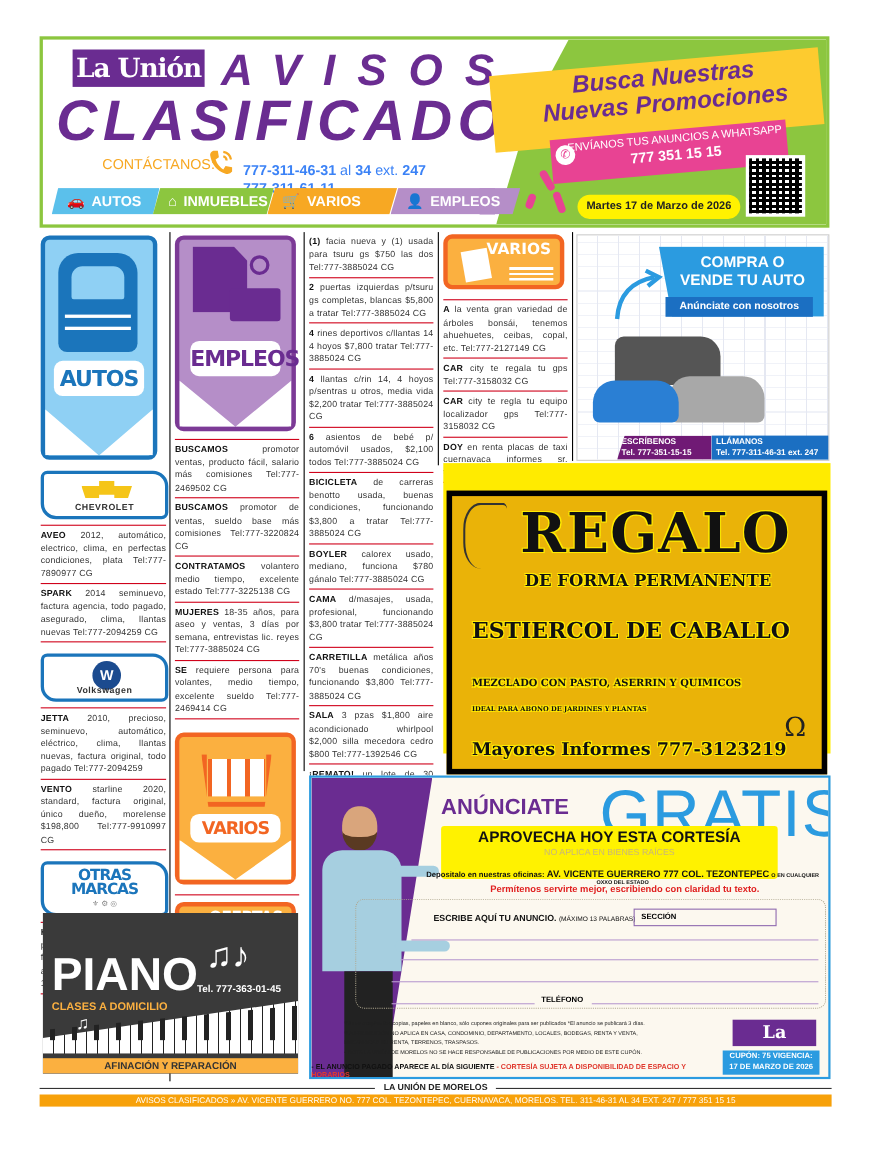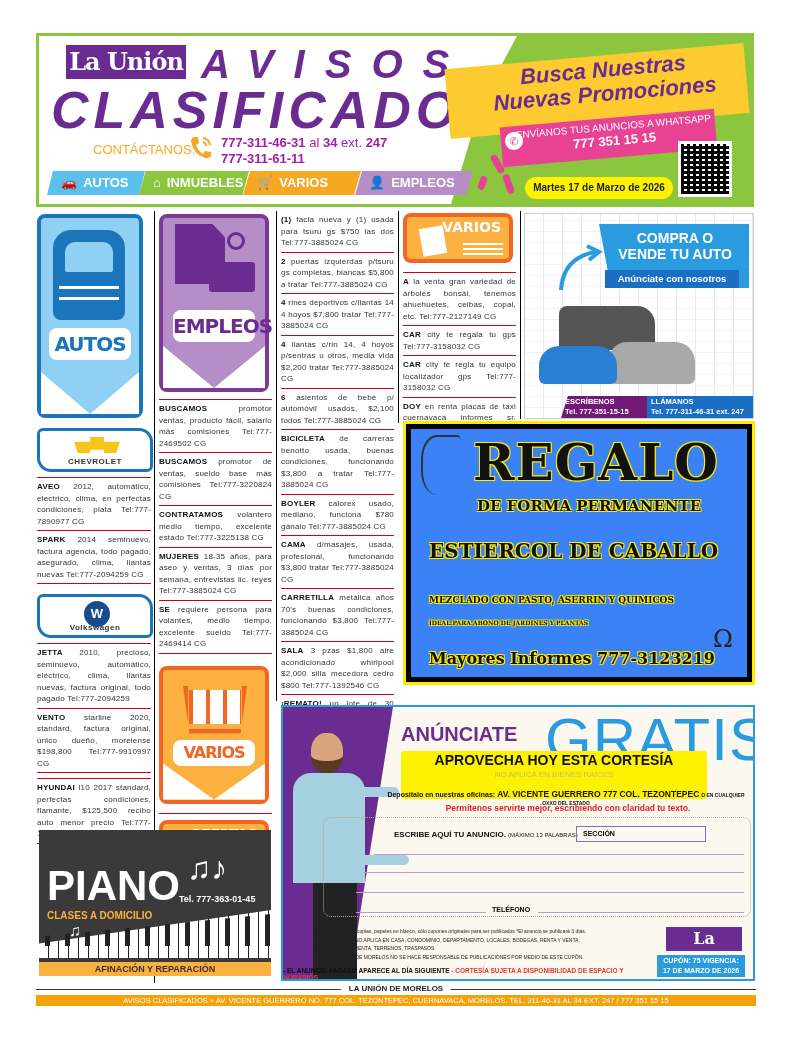--- a/index.html
+++ b/index.html
@@ -7,21 +7,21 @@
   .page { position: absolute; left: 36px; top: 33px; width: 720px; height: 975px; }
 
   
   .header { position: absolute; left: 0; top: 0; width: 718px; height: 174px; border: 3px solid #8cc63f; background: #fff; overflow: hidden; }
   .header-green { position: absolute; right: 0; top: 0; width: 300px; height: 168px; background: #8cc63f; clip-path: polygon(22% 0, 100% 0, 100% 100%, 0 100%, 10% 40%); }
   .logo-box { position: absolute; left: 27px; top: 9px; width: 120px; height: 34px; background: #6a2c91; color: #fff; font-family: "DejaVu Serif", serif; font-weight: bold; font-size: 24px; line-height: 34px; text-align: center; letter-spacing: -1px; }
   .title-avisos { position: absolute; left: 162px; top: 6px; font-size: 40px; font-weight: bold; font-style: italic; color: #6a2c91; letter-spacing: 20px; }
   .title-clasificados { position: absolute; left: 12px; top: 44px; font-size: 52px; font-weight: bold; font-style: italic; color: #6a2c91; letter-spacing: 5px; }
   .contact-label { position: absolute; left: 54px; top: 106px; font-size: 13px; color: #f7a823; }
   .phone-icon { position: absolute; left: 150px; top: 98px; width: 24px; height: 26px; color: #f7a823; font-size: 22px; }
-  .phones { position: absolute; left: 182px; top: 99px; font-size: 13px; color: #a21caf; line-height: 16px; }
+  .phones { position: absolute; left: 182px; top: 111px; font-size: 13px; color: #3b82f6; line-height: 16px; }
   .phones b { font-weight: bold; }
   .cat-bar { position: absolute; left: 8px; top: 135px; height: 24px; display: flex; }
   .cat { height: 24px; color: #fff; font-weight: bold; font-size: 13px; line-height: 24px; padding: 0 18px 0 14px; display: flex; align-items: center; gap: 6px; clip-path: polygon(6% 0, 100% 0, 94% 100%, 0 100%); margin-right: -6px; }
   .cat-autos { background: #5bc0eb; width: 98px; }
   .cat-inm { background: #8cc63f; width: 110px; }
   .cat-var { background: #f7a823; width: 118px; }
   .cat-emp { background: #b58ec8; width: 118px; }
   .promo-yellow { position: absolute; left: 408px; top: 20px; width: 300px; height: 70px; background: #fdcb2f; transform: rotate(-5deg); }
   .promo-title { position: absolute; left: 420px; top: 22px; width: 290px; text-align: center; font-size: 22px; font-weight: bold; font-style: italic; color: #6a2c91; line-height: 24px; transform: rotate(-5deg); }
   .promo-pink { position: absolute; left: 462px; top: 82px; width: 215px; height: 40px; background: #e84393; transform: rotate(-5deg); }
@@ -78,21 +78,21 @@
   .auto-banner-t { position: absolute; left: 80px; top: 16px; width: 140px; color: #fff; font-weight: bold; font-size: 14px; line-height: 16px; text-align: center; }
   .auto-sub { position: absolute; left: 80px; top: 56px; width: 134px; height: 18px; background: #1b6fc2; color: #fff; font-weight: bold; font-size: 9.5px; text-align: center; line-height: 18px; }
   .car1 { position: absolute; left: 34px; top: 92px; width: 96px; height: 44px; background: #555; border-radius: 8px 18px 4px 4px; }
   .car2 { position: absolute; left: 14px; top: 132px; width: 78px; height: 38px; background: #2a7fd4; border-radius: 20px 20px 6px 6px; }
   .car3 { position: absolute; left: 84px; top: 128px; width: 86px; height: 42px; background: #a8a8a8; border-radius: 18px 20px 6px 6px; }
   .af1 { position: absolute; left: 36px; bottom: 0; width: 86px; height: 22px; background: #701a75; color: #fff; font-size: 7.5px; font-weight: bold; line-height: 10px; padding: 1px 4px; clip-path: polygon(8% 0,100% 0,100% 100%,0 100%); }
   .af2 { position: absolute; left: 122px; bottom: 0; width: 108px; height: 22px; background: #1b6fc2; color: #fff; font-size: 7.5px; font-weight: bold; line-height: 10px; padding: 1px 4px; }
 
   
   .regalo { position: absolute; left: 367px; top: 388px; width: 352px; height: 264px; background: #ffeb00; padding: 3px; }
-  .regalo-in { width: 100%; height: 100%; border: 5px solid #000; background: #3b82f6; position: relative; font-family: "DejaVu Serif", serif; text-shadow: 1px 1px 0 #ffeb00, -1px -1px 0 #ffeb00, 1px -1px 0 #ffeb00, -1px 1px 0 #ffeb00; color: #111; }
+  .regalo-in { width: 100%; height: 100%; border: 5px solid #000; background: #eab308; position: relative; font-family: "DejaVu Serif", serif; text-shadow: 1px 1px 0 #ffeb00, -1px -1px 0 #ffeb00, 1px -1px 0 #ffeb00, -1px 1px 0 #ffeb00; color: #111; margin-top: 22px; }
   .horse { position: absolute; left: 10px; top: 6px; width: 40px; height: 60px; border-left: 2px solid #333; border-top: 2px solid #333; border-radius: 40% 10% 10% 40%; }
   .rg-title { position: absolute; left: 62px; top: 4px; font-size: 50px; font-weight: bold; letter-spacing: 1px; }
   .rg-sub { position: absolute; left: 66px; top: 68px; font-size: 15px; font-weight: bold; }
   .rg-main { position: absolute; left: 18px; top: 110px; font-size: 20px; font-weight: bold; }
   .rg-mez { position: absolute; left: 18px; top: 166px; font-size: 9px; font-weight: bold; }
   .rg-ideal { position: absolute; left: 18px; top: 190px; font-size: 6px; font-weight: bold; }
   .horseshoe { position: absolute; left: 302px; top: 196px; font-size: 24px; color: #222; text-shadow: none; }
   .rg-info { position: absolute; left: 18px; top: 220px; font-size: 16px; font-weight: bold; }
 
   
@@ -225,20 +225,27 @@
     <div class="ad"><b>SPARK</b><span> 2014 seminuevo, factura agencia, todo pagado, asegurado, clima, llantas nuevas Tel:777-2094259 CG</span></div>
 
     <div class="brand-box">
       <div class="vw">W</div>
       <div class="nm">Volkswagen</div>
     </div>
     <div style="height:6px;border-bottom:1.5px solid #d0021b;"></div>
     <div class="ad"><b>JETTA</b><span> 2010, precioso, seminuevo, automático, eléctrico, clima, llantas nuevas, factura original, todo pagado Tel:777-2094259</span></div>
     <div class="ad"><b>VENTO</b><span> starline 2020, standard, factura original, único dueño, morelense $198,800 Tel:777-9910997 CG</span></div>
 
+    <div class="brand-box" style="height:50px;">
+      <div class="otras">
+        <div>OTRAS</div>
+        <div>MARCAS</div>
+      </div>
+      <div style="font-size:7px;color:#888;margin-top:2px;">⚜ ⚙ ◎</div>
+    </div>
     <div style="height:6px;border-bottom:1.5px solid #d0021b;"></div>
     <div class="ad"><b>HYUNDAI</b><span> i10 2017 standard, perfectas condiciones, flamante, $125,500 recibo auto menor precio Tel:777-1415051 CG</span></div>
   </div>
 
   <div class="col" style="left:123px;width:113px;">
     <div class="sect-emp">
       <div class="doc"></div>
       <div class="mag"></div>
       <div class="brief"></div>
       <div class="sect-arrow"></div>

